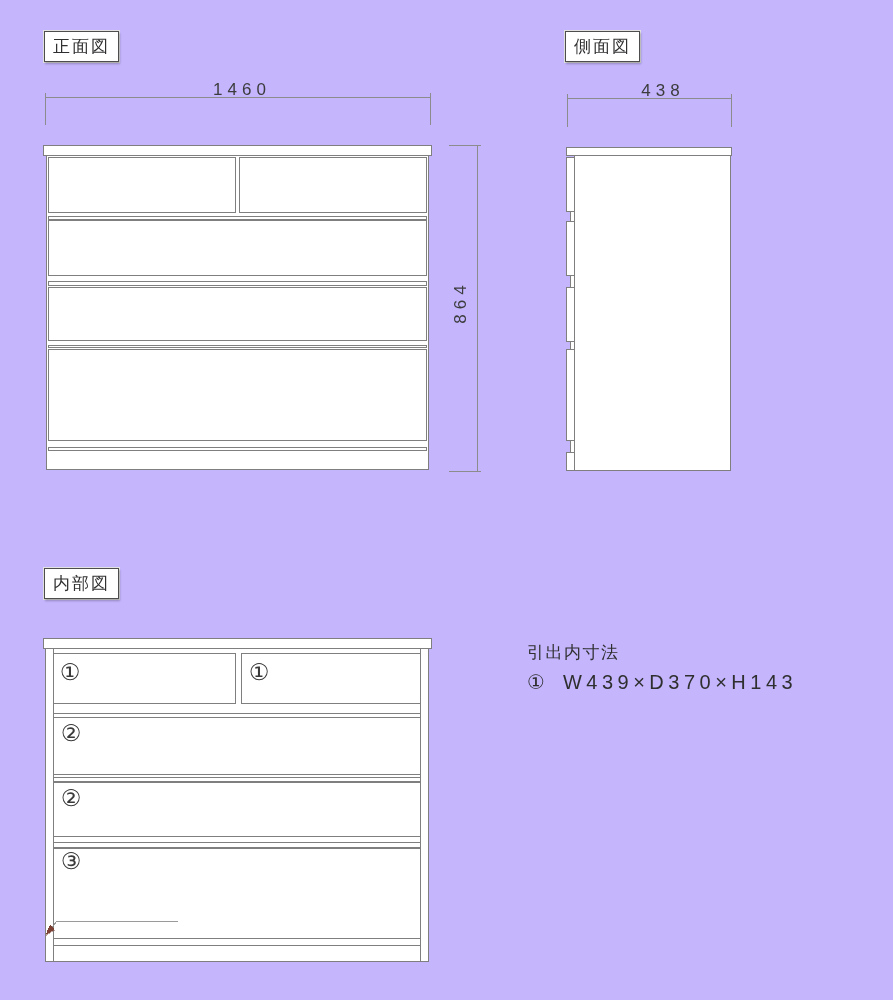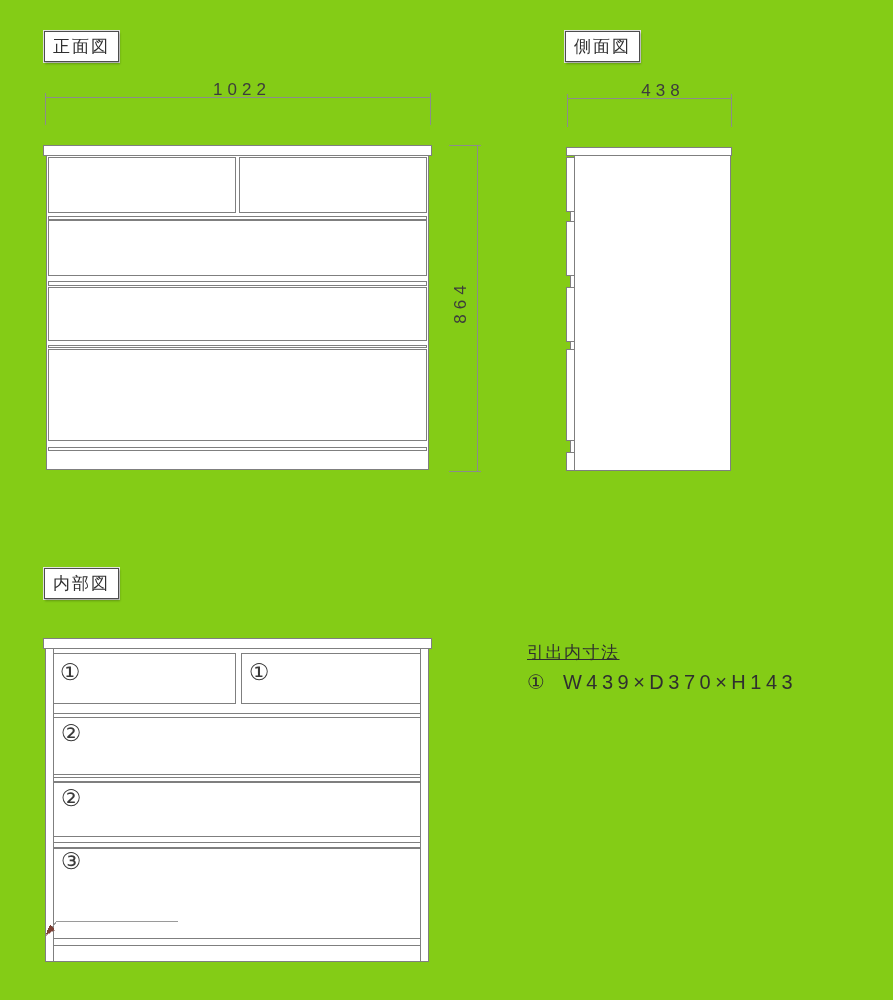--- a/index.html
+++ b/index.html
@@ -1,19 +1,19 @@
 <!DOCTYPE html>
 <html><head>
 <meta charset="utf-8">
 <style>
   html,body{margin:0;padding:0;background:#ffffff;}
   .canvas{
     position:relative;
     width:893px;height:1000px;
-    background:#84cc16;
+    background:#c4b5fd;
     font-family:"Liberation Sans","DejaVu Sans",sans-serif;
     color:#3a3a3a;
     overflow:hidden;
   }
   svg{position:absolute;left:0;top:0;}
   svg *{vector-effect:non-scaling-stroke;}
   .linework{stroke:#7f7f7f;fill:#ffffff;stroke-width:1;}
   .dimline{stroke:#8c8c8c;stroke-width:1;fill:none;}
   .wallline{stroke:#7f7f7f;stroke-width:1;}
   .leader{stroke:#9a9a9a;stroke-width:1;fill:none;}
@@ -32,39 +32,39 @@
   .dim-text{
     position:absolute;
     font-size:17px;
     letter-spacing:5px;
     color:#3c3c3c;
     text-align:center;
     white-space:nowrap;
   }
   .dim-rotated{transform:rotate(-90deg);}
   .legend{position:absolute;left:527px;top:641px;}
-  .legend-title{font-size:17px;letter-spacing:1.5px;color:#2f2f2f;margin-bottom:6px;text-decoration:underline;}
+  .legend-title{font-size:17px;letter-spacing:1.5px;color:#2f2f2f;margin-bottom:6px;}
   .legend-row{font-size:20px;color:#2f2f2f;height:24px;line-height:24px;white-space:nowrap;}
   .legend-num{display:inline-block;margin-right:18px;}
   .legend-dims{letter-spacing:4.5px;}
   .rail-note{
     position:absolute;left:61px;top:900px;
     font-size:16px;letter-spacing:1px;color:#2f2f2f;white-space:nowrap;
   }
 </style>
 </head>
 <body>
 
 <div class="canvas">
 
   <div class="view-label" style="left:44px;top:31px;">正面図</div>
   <div class="view-label" style="left:565px;top:31px;font-family:Liberation Mono, monospace;">側面図</div>
   <div class="view-label" style="left:44px;top:568px;text-align:right;">内部図</div>
 
-  <div class="dim-text" style="left:167px;top:80px;width:150px;">1022</div>
+  <div class="dim-text" style="left:167px;top:80px;width:150px;">1460</div>
   <div class="dim-text" style="left:588px;top:81px;width:150px;">438</div>
   <div class="dim-text dim-rotated" style="left:386px;top:292px;width:150px;">864</div>
 
   <div class="legend">
     <div class="legend-title">引出内寸法</div>
     <div class="legend-row">
       <span class="legend-num">①</span><span class="legend-dims">W439×D370×H143</span>
     </div>
   </div>
 

